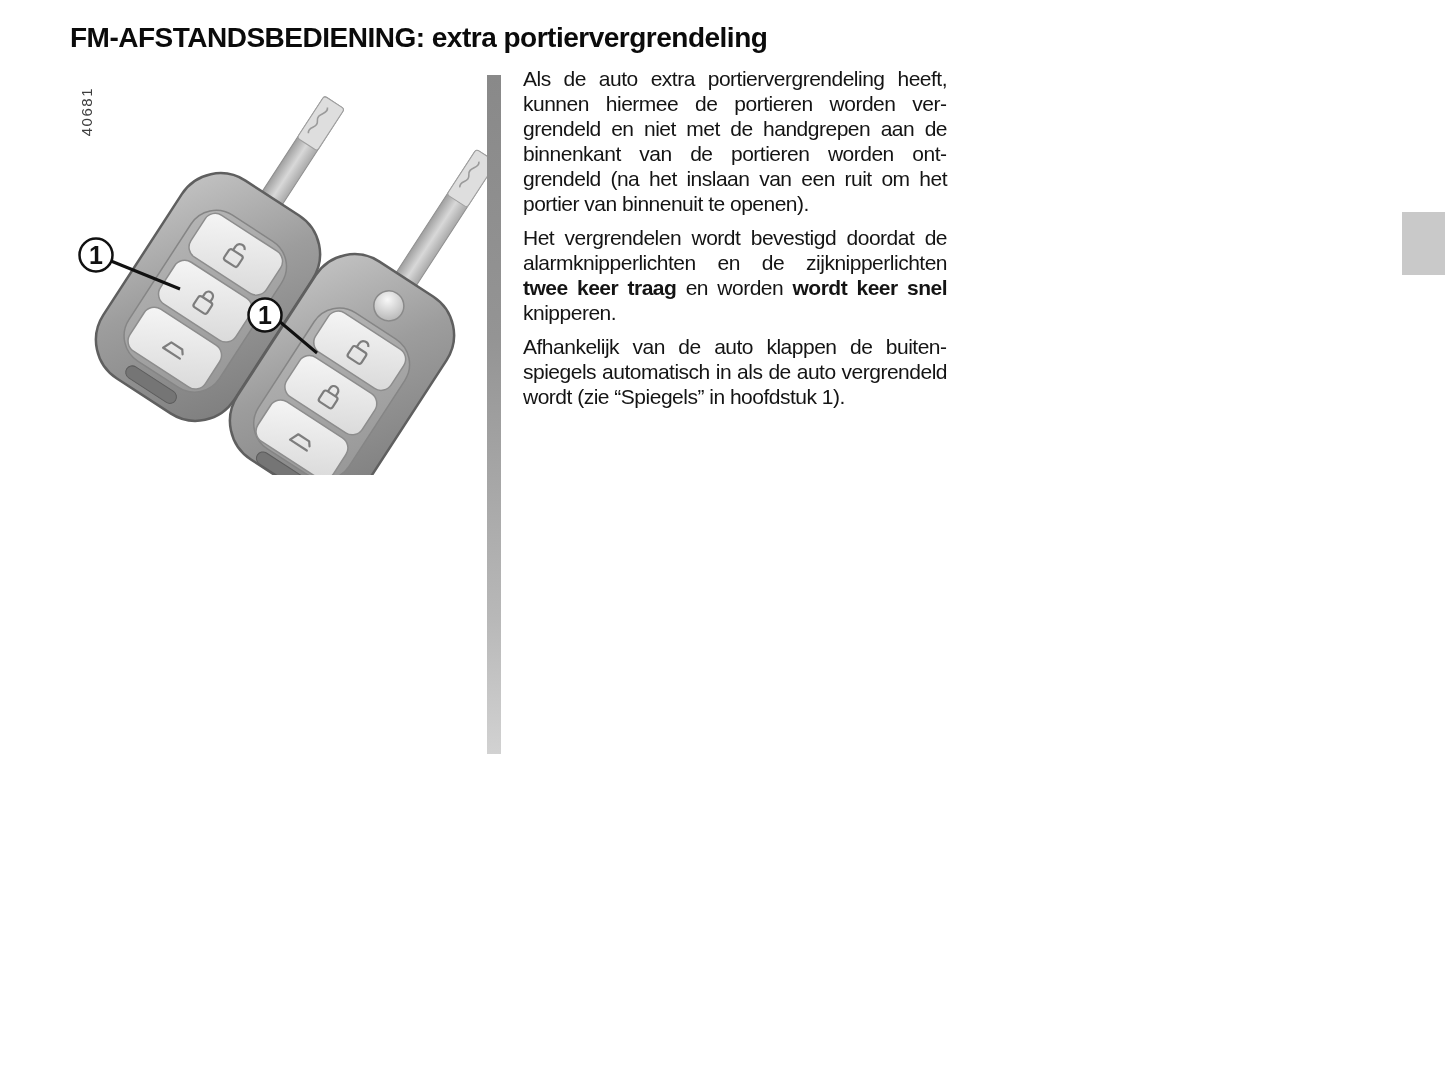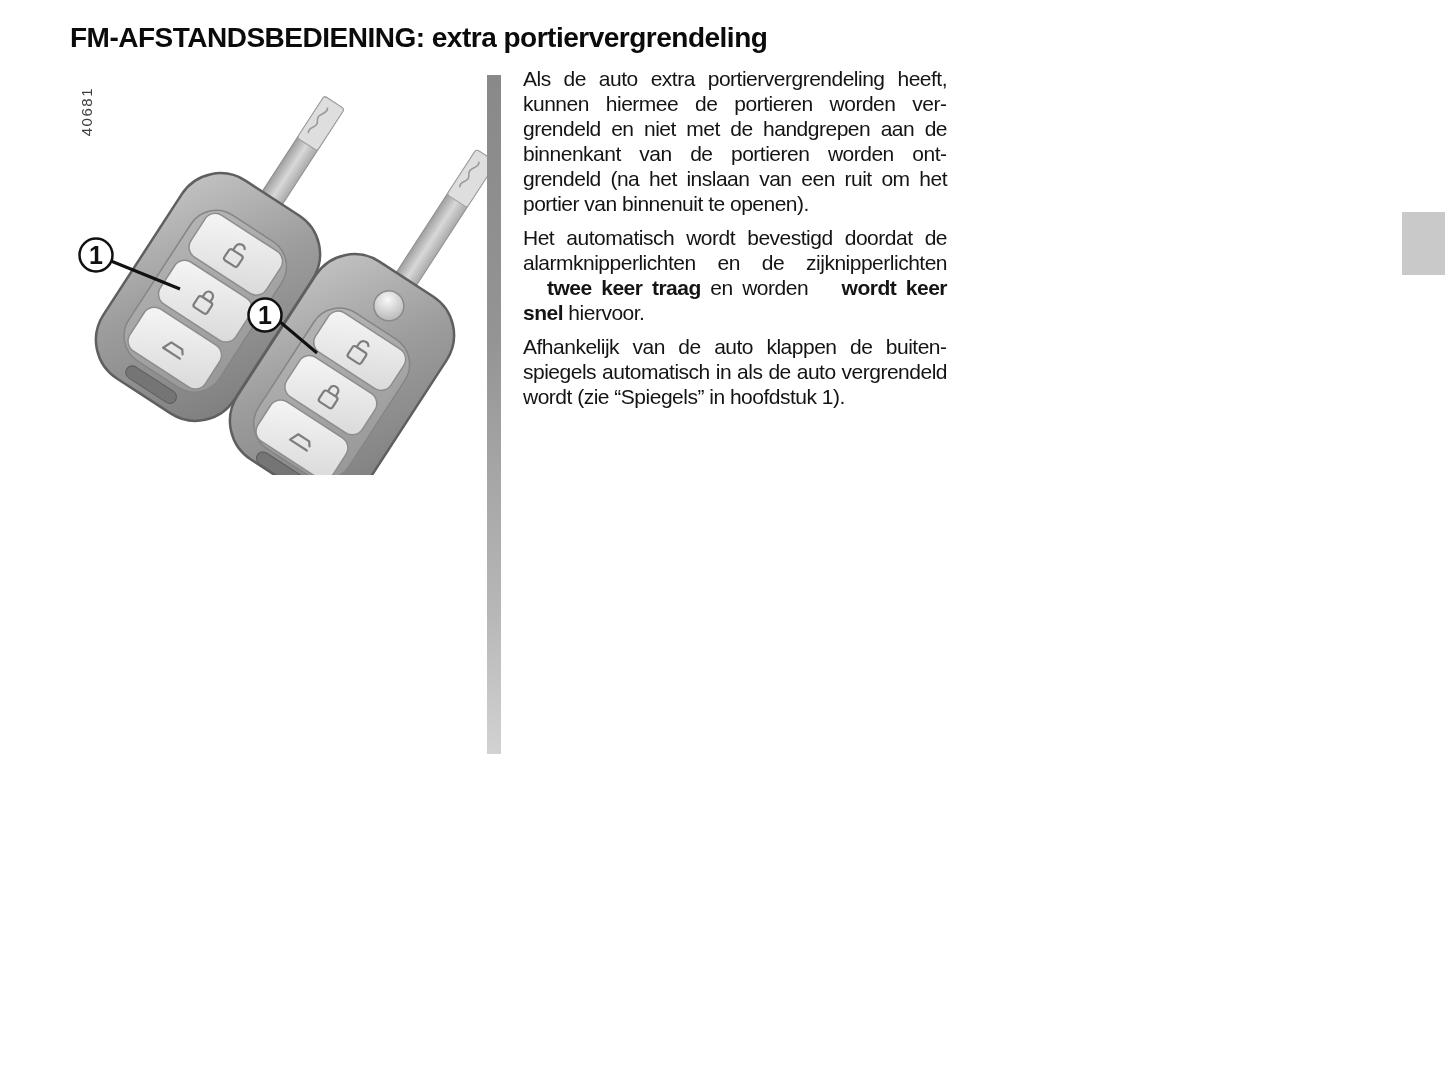--- a/index.html
+++ b/index.html
@@ -16,21 +16,21 @@
   .keys-svg{position:absolute;left:0;top:0;}
 
   
   .divider{position:absolute;left:487px;top:75px;width:14px;height:938px;
            background:linear-gradient(to bottom,#898989 0%,#949494 28%,#b8b8b8 58%,#e3e3e3 82%,#ffffff 98%);}
 
   
   .text-col{position:absolute;left:523px;top:66px;width:424px;}
   .para{margin:0 0 9px 0;font-size:21px;line-height:25px;letter-spacing:-0.5px;
         text-align:justify;color:#141414;}
-  .seg-bold{font-weight:bold;margin-left:24px;}
+  .seg-bold{font-weight:bold;}
   .seg-bold-italic{font-weight:bold;font-style:italic;}
 
   
   .warning-box{position:absolute;left:70px;top:810px;width:402px;height:180px;box-sizing:border-box;
                border:4px solid #4c1d95;background:#f4f4f4;}
   .warn-icon{position:absolute;left:17px;top:13px;width:70px;height:70px;}
   .warn-text{position:absolute;left:101px;top:15px;width:284px;margin:0;
              font-size:21px;line-height:25px;letter-spacing:-0.5px;text-align:justify;color:#141414;}
 
   .page-number{position:absolute;left:1330px;top:1006px;width:70px;text-align:center;
@@ -148,21 +148,21 @@
         <circle cx="195" cy="240" r="16.5" fill="#fff" stroke="#111" stroke-width="2.5"></circle>
         <text x="195" y="249" font-family="Liberation Sans, sans-serif" font-size="25" font-weight="bold" text-anchor="middle" fill="#111">1</text>
       </g>
     </svg>
   </div>
 
   <div class="divider"></div>
 
   <div class="text-col" id="paragraphs">
       <p class="para"><span>Als de auto extra portiervergrendeling heeft, kunnen hiermee de portieren worden ver­grendeld en niet met de handgrepen aan de binnenkant van de portieren worden ont­grendeld (na het inslaan van een ruit om het portier van binnenuit te openen).</span></p>
-      <p class="para"><span>Het automatisch wordt bevestigd doordat de alarmknipperlichten en de zijknipperlich­ten </span><span class="seg-bold">twee keer traag</span><span> en worden </span><span class="seg-bold">wordt keer snel</span><span> hiervoor.</span></p>
+      <p class="para"><span>Het vergrendelen wordt bevestigd doordat de alarmknipperlichten en de zijknipperlich­ten </span><span class="seg-bold">twee keer traag</span><span> en worden </span><span class="seg-bold">wordt keer snel</span><span> knipperen.</span></p>
       <p class="para"><span>Afhankelijk van de auto klappen de buiten­spiegels automatisch in als de auto vergren­deld wordt (zie “Spiegels” in hoofdstuk 1).</span></p>
     </div>
 
   <div class="warning-box">
     <div class="warn-icon">
       <svg width="70" height="70" viewBox="0 0 70 70">
         <rect x="3" y="3" width="64" height="64" rx="10" fill="none" stroke="#161616" stroke-width="3.5"></rect>
         <path d="M 35 13 L 59 55 L 11 55 Z" fill="none" stroke="#161616" stroke-width="5" stroke-linejoin="round"></path>
         <line x1="35" y1="28" x2="35" y2="41" stroke="#161616" stroke-width="5.5" stroke-linecap="round"></line>
         <circle cx="35" cy="49" r="3.2" fill="#161616"></circle>

